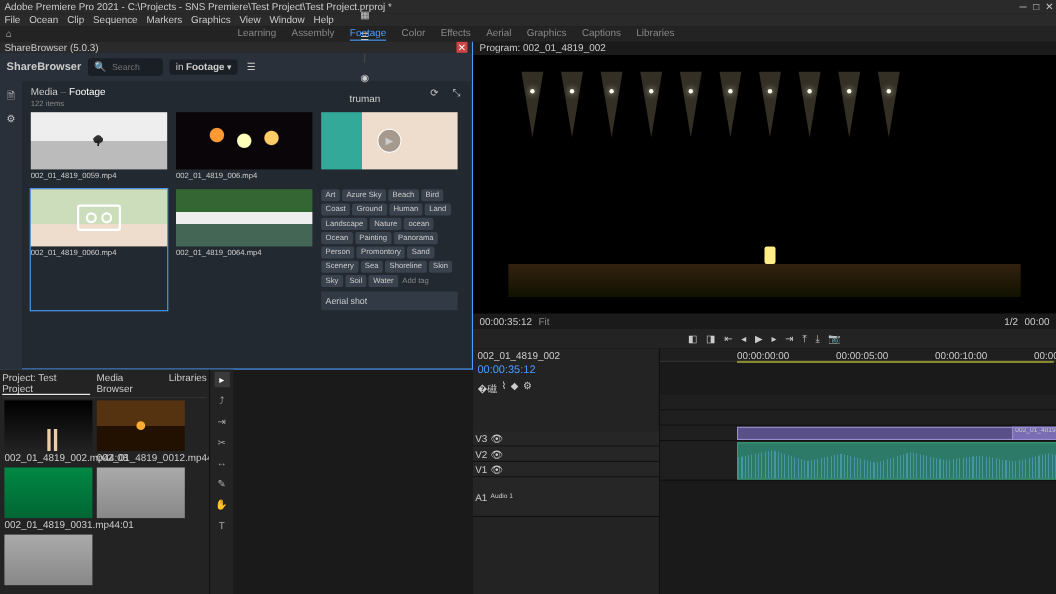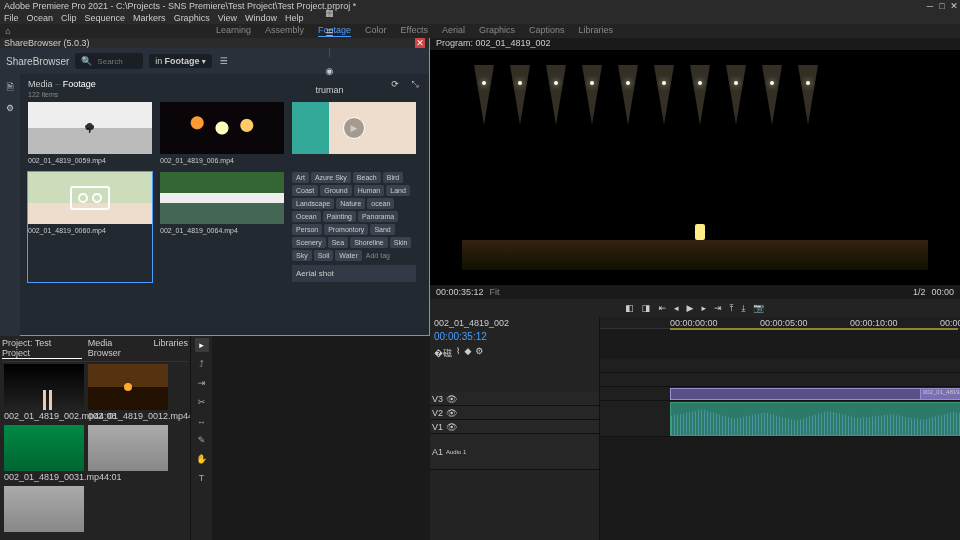--- a/index.html
+++ b/index.html
@@ -12,21 +12,21 @@
 .home-bar .home { width:16px; text-align:center; }
 .tabs { display:flex; gap:14px; font-size:7px; margin-left:200px; }
 .tabs span { color:#888; }
 .tabs .active { color:#4a9eff; border-bottom:1px solid #4a9eff; padding-bottom:1px; }
 .main { display:flex; height:calc(540px - 38px); }
 .left { width:430px; position:relative; }
 .sb-panel { background:#232930; border-right:1px solid #4a9eff; border-bottom:1px solid #4a9eff; height:298px; }
 .sb-title { background:#2a2a2a; height:10px; display:flex; align-items:center; padding:0 4px; font-size:7px; }
 .sb-title .x { margin-left:auto; background:#c44; width:10px; height:10px; text-align:center; color:#fff; line-height:10px; cursor:pointer; }
 .sb-head { display:flex; align-items:center; height:26px; padding:0 6px; gap:6px; background:#2a3039; }
-.logo { font-weight:400; font-size:10px; }
+.logo { font-weight:700; font-size:10px; }
 .search { background:#1a1f26; border-radius:3px; display:flex; align-items:center; padding:2px 6px; gap:4px; }
 .search input { background:none; border:none; outline:none; font-size:8px; width:40px; }
 .dd { background:#1a1f26; padding:2px 6px; border-radius:3px; font-size:8px; }
 .sb-head .right { margin-left:auto; display:flex; gap:8px; align-items:center; }
 .icon { width:12px; height:12px; display:inline-flex; align-items:center; justify-content:center; font-size:9px; }
 .sb-body { display:flex; height:262px; }
 .sb-side { width:20px; background:#2a3039; display:flex; flex-direction:column; align-items:center; gap:8px; padding-top:8px; }
 .sb-main { flex:1; padding:4px 8px; overflow:hidden; }
 .crumb { font-size:10px; margin-bottom:2px; }
 .crumb .cur { color:#fff; font-weight:500; }

